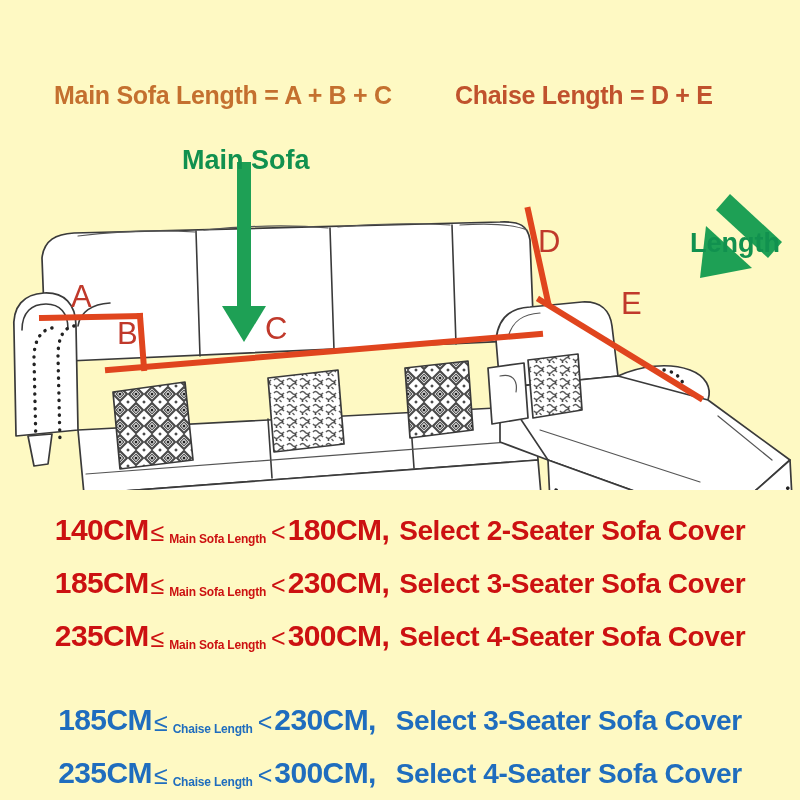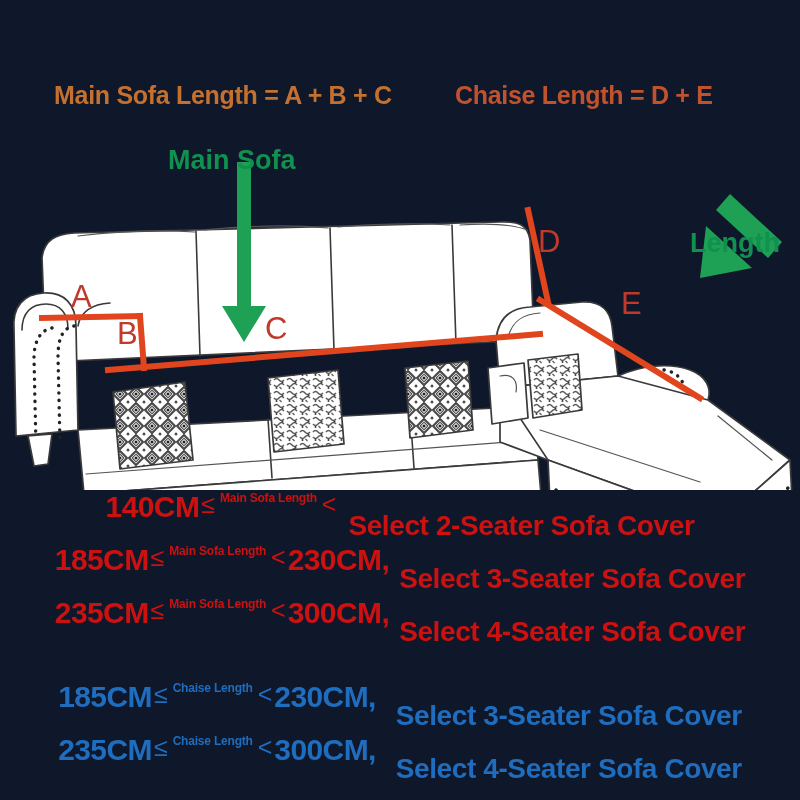--- a/index.html
+++ b/index.html
@@ -13,21 +13,21 @@
     position: relative;
     overflow: hidden;
     font-family: "Liberation Sans", sans-serif;
     -webkit-font-smoothing: antialiased;
   }
   #stage {
     position: absolute;
     left: 0; top: 0;
     width: 800px;
     height: 800px;
-    background: #0f172a;
+    background: #fef9c3;
   }
 
   
   .headline-row {
     position: absolute;
     left: 0; top: 78px;
     width: 800px;
     height: 34px;
   }
   .headline {
@@ -43,21 +43,21 @@
 
   
   .callout {
     position: absolute;
     font-size: 27px;
     font-weight: 700;
     color: #11914F;
     white-space: nowrap;
     line-height: 1;
   }
-  .callout.main-sofa { left: 168px; top: 147px; }
+  .callout.main-sofa { left: 182px; top: 147px; }
   .callout.chaise    { left: 690px; top: 230px; }
 
   
   #illustration {
     position: absolute;
     left: 0; top: 130px;
     width: 800px;
     height: 360px;
   }
   #illustration svg { display: block; }
@@ -84,21 +84,21 @@
     width: 800px;
   }
   .rules.red-rules  { top: 492px; }
   .rules.blue-rules { top: 682px; }
 
   .rule-line {
     position: relative;
     height: 53px;
     white-space: nowrap;
     display: flex;
-    align-items: flex-start;
+    align-items: flex-end;
     justify-content: center;
     line-height: 1;
   }
   .rule-line .big {
     font-size: 30px;
     font-weight: 700;
     letter-spacing: -0.6px;
   }
   .rule-line .cmp {
     font-size: 25px;
@@ -294,20 +294,21 @@
   <div class="seg-letter seg-d">D</div>
   <div class="seg-letter seg-e">E</div>
 
   <div class="rules red-rules">
 
     <div class="rule-line">
       <span class="big">140CM</span>
       <span class="cmp">≤</span>
       <span class="small">Main Sofa Length</span>
       <span class="cmp">&lt;</span>
+      <span class="big">180CM,</span>
       <span class="gap"></span>
       <span class="tail">Select 2-Seater Sofa Cover</span>
     </div>
 
     <div class="rule-line">
       <span class="big">185CM</span>
       <span class="cmp">≤</span>
       <span class="small">Main Sofa Length</span>
       <span class="cmp">&lt;</span>
       <span class="big">230CM,</span>

